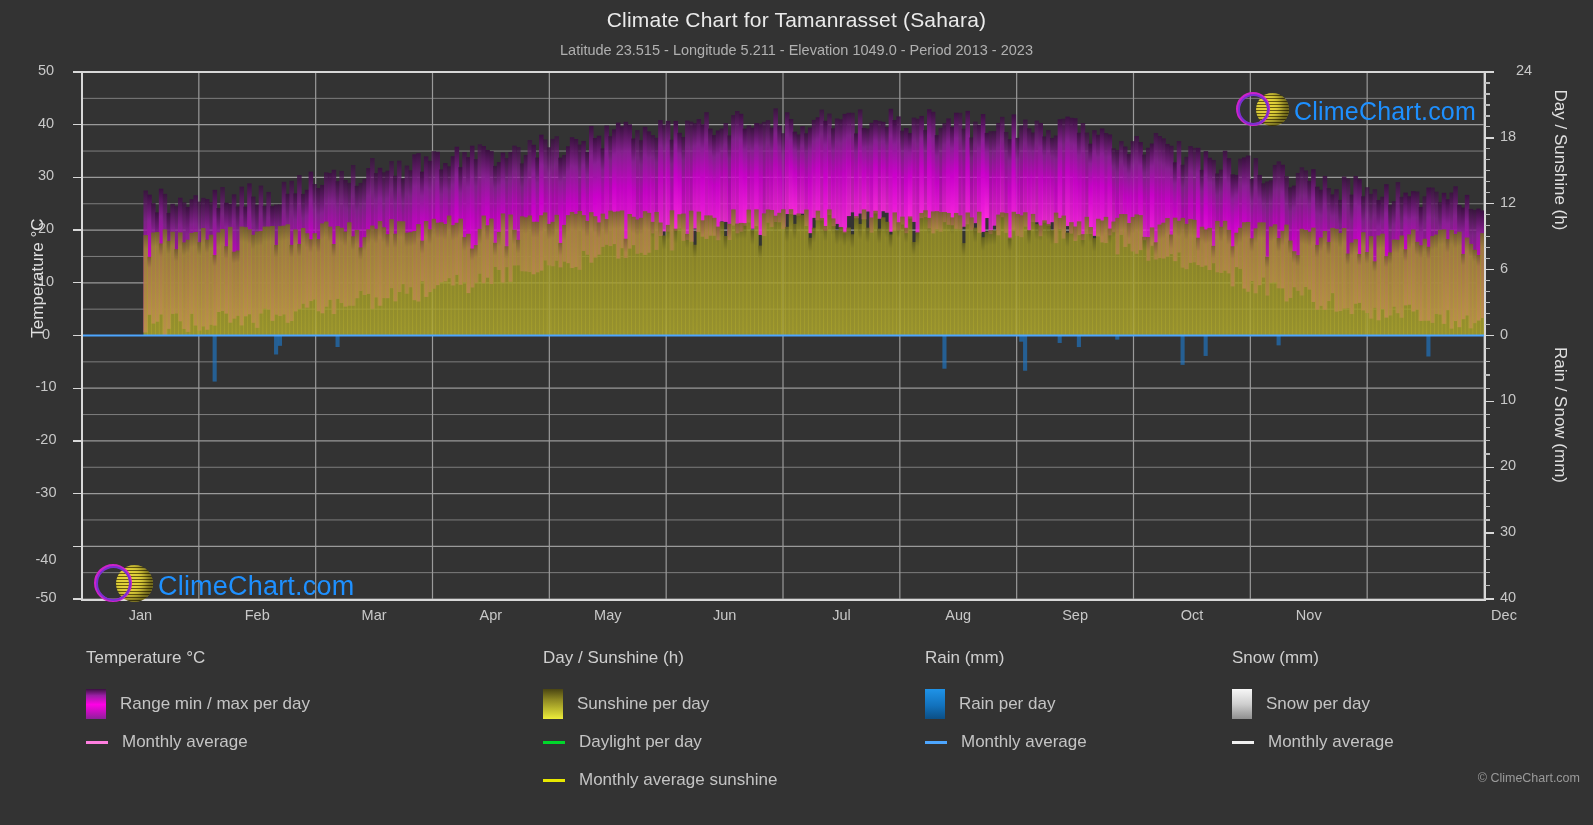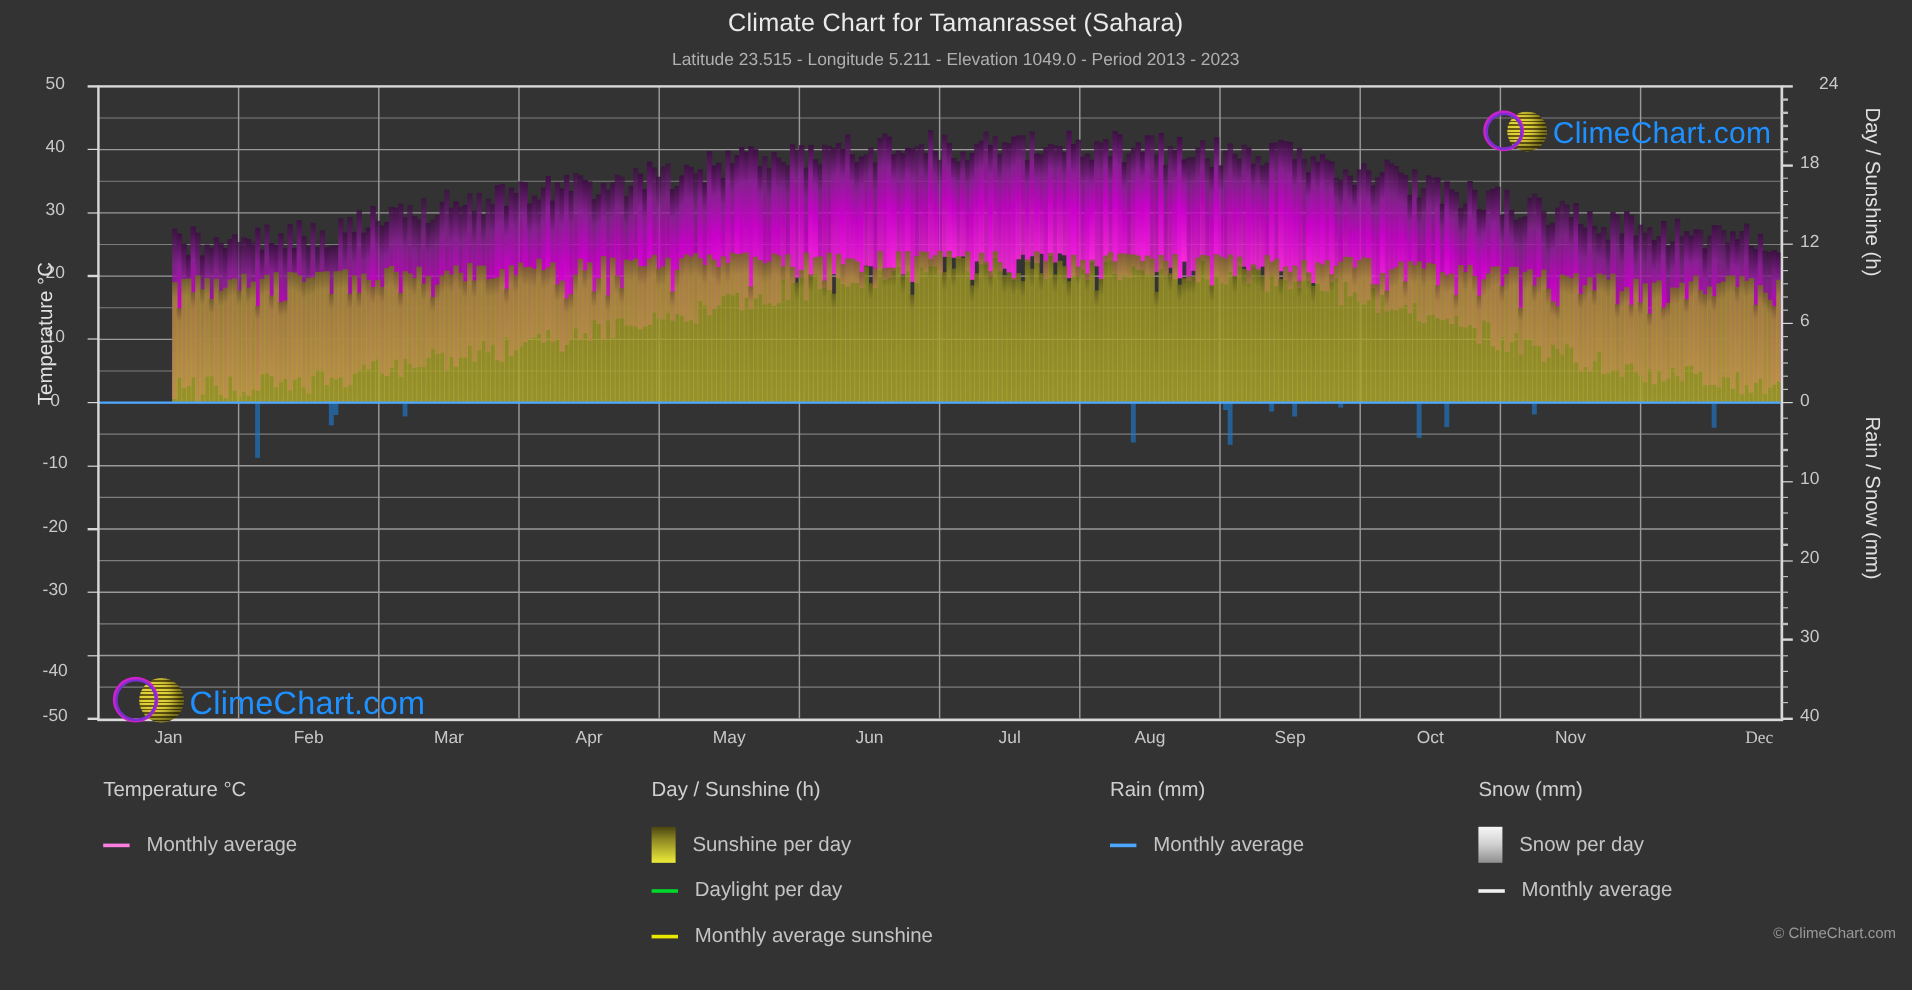--- a/index.html
+++ b/index.html
@@ -1006,21 +1006,21 @@
       <div class="xlab" style="left: 197.25px;">Feb</div>
       <div class="xlab" style="left: 314.083px;">Mar</div>
       <div class="xlab" style="left: 430.917px;">Apr</div>
       <div class="xlab" style="left: 547.75px;">May</div>
       <div class="xlab" style="left: 664.583px;">Jun</div>
       <div class="xlab" style="left: 781.417px;">Jul</div>
       <div class="xlab" style="left: 898.25px;">Aug</div>
       <div class="xlab" style="left: 1015.08px;">Sep</div>
       <div class="xlab" style="left: 1131.92px;">Oct</div>
       <div class="xlab" style="left: 1248.75px;">Nov</div>
-      <div class="xlab" style="left: 1406px; font-family: Liberation Serif, serif;">Dec</div>
+      <div class="xlab" style="left: 1444px;">Dec</div>
     </div>
 
   <div id="ylabel-left">Temperature °C</div>
   <div id="ylabel-right-top">Day / Sunshine (h)</div>
   <div id="ylabel-right-bottom">Rain / Snow (mm)</div>
 
   <div class="logo" id="logo-top">
     <span class="ring"></span>
     <span class="globe" style="background: repeating-linear-gradient(rgb(226, 210, 58) 0px, rgb(226, 210, 58) 1.6px, rgb(106, 93, 16) 1.6px, rgb(106, 93, 16) 3px); box-shadow: rgba(0, 0, 0, 0.55) -6px -3px 9px inset;"></span>
     <span class="txt">ClimeChart.com</span>
@@ -1028,20 +1028,24 @@
 
   <div class="logo" id="logo-bottom">
     <span class="ring"></span>
     <span class="globe" style="background: repeating-linear-gradient(rgb(226, 210, 58) 0px, rgb(226, 210, 58) 1.6px, rgb(106, 93, 16) 1.6px, rgb(106, 93, 16) 3px); box-shadow: rgba(0, 0, 0, 0.55) -6px -3px 9px inset;"></span>
     <span class="txt">ClimeChart.com</span>
   </div>
 
   <div id="legend">
       <div class="legend-col" style="left: 86px;">
         <div class="legend-head">Temperature °C</div>
+        <div class="legend-row">
+          <span class="sw-box" style="background: linear-gradient(rgb(58, 16, 64) 0%, rgb(155, 31, 165) 22%, rgb(255, 0, 230) 52%, rgb(142, 31, 154) 100%);"></span>
+          <span class="legend-label">Range min / max per day</span>
+        </div>
         <div class="legend-row">
           <span class="sw-line" style="background: rgb(255, 127, 224);"></span>
           <span class="legend-label">Monthly average</span>
         </div>
       </div>
       <div class="legend-col" style="left: 543px;">
         <div class="legend-head">Day / Sunshine (h)</div>
         <div class="legend-row">
           <span class="sw-box" style="background: linear-gradient(rgb(74, 69, 18) 0%, rgb(141, 135, 34) 35%, rgb(237, 237, 58) 100%);"></span>
           <span class="legend-label">Sunshine per day</span>
@@ -1051,20 +1055,24 @@
           <span class="legend-label">Daylight per day</span>
         </div>
         <div class="legend-row">
           <span class="sw-line" style="background: rgb(232, 232, 0);"></span>
           <span class="legend-label">Monthly average sunshine</span>
         </div>
       </div>
       <div class="legend-col" style="left: 925px;">
         <div class="legend-head">Rain (mm)</div>
         <div class="legend-row">
+          <span class="sw-box" style="background: linear-gradient(rgb(31, 147, 232) 0%, rgb(18, 114, 189) 55%, rgb(12, 79, 133) 100%);"></span>
+          <span class="legend-label">Rain per day</span>
+        </div>
+        <div class="legend-row">
           <span class="sw-line" style="background: rgb(77, 166, 255);"></span>
           <span class="legend-label">Monthly average</span>
         </div>
       </div>
       <div class="legend-col" style="left: 1232px;">
         <div class="legend-head">Snow (mm)</div>
         <div class="legend-row">
           <span class="sw-box" style="background: linear-gradient(rgb(247, 247, 247) 0%, rgb(207, 207, 207) 50%, rgb(143, 143, 143) 100%);"></span>
           <span class="legend-label">Snow per day</span>
         </div>

